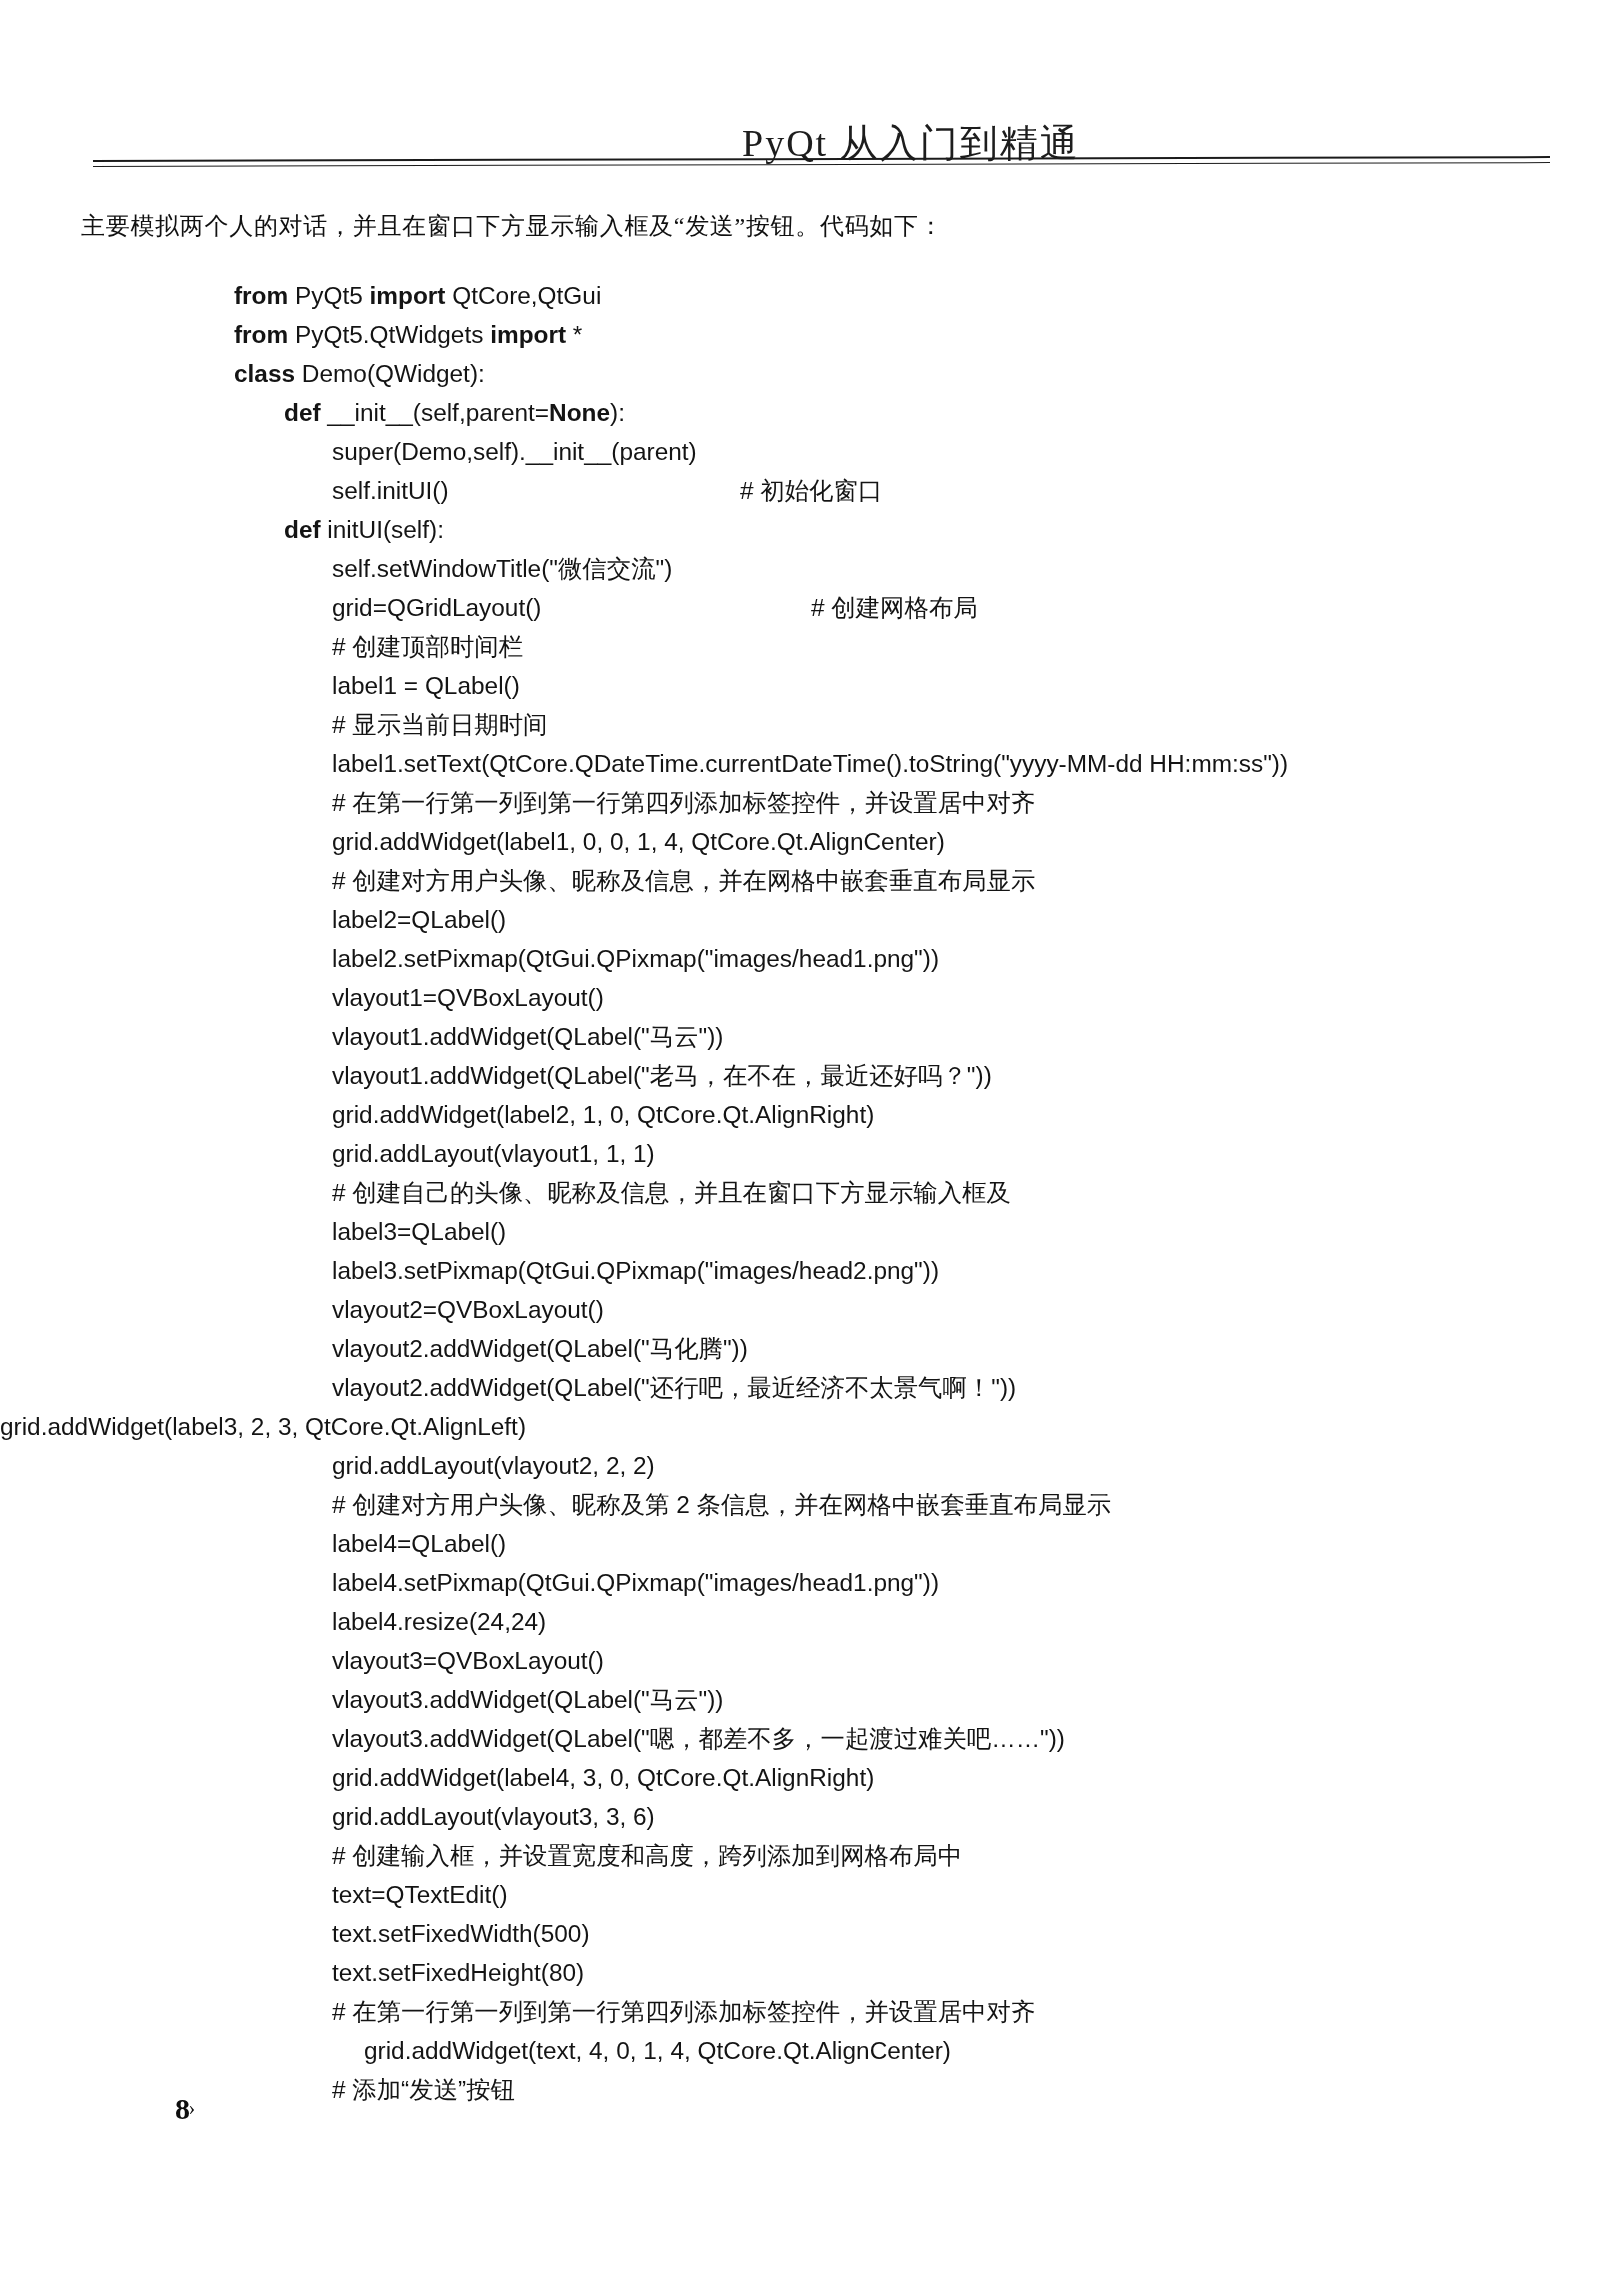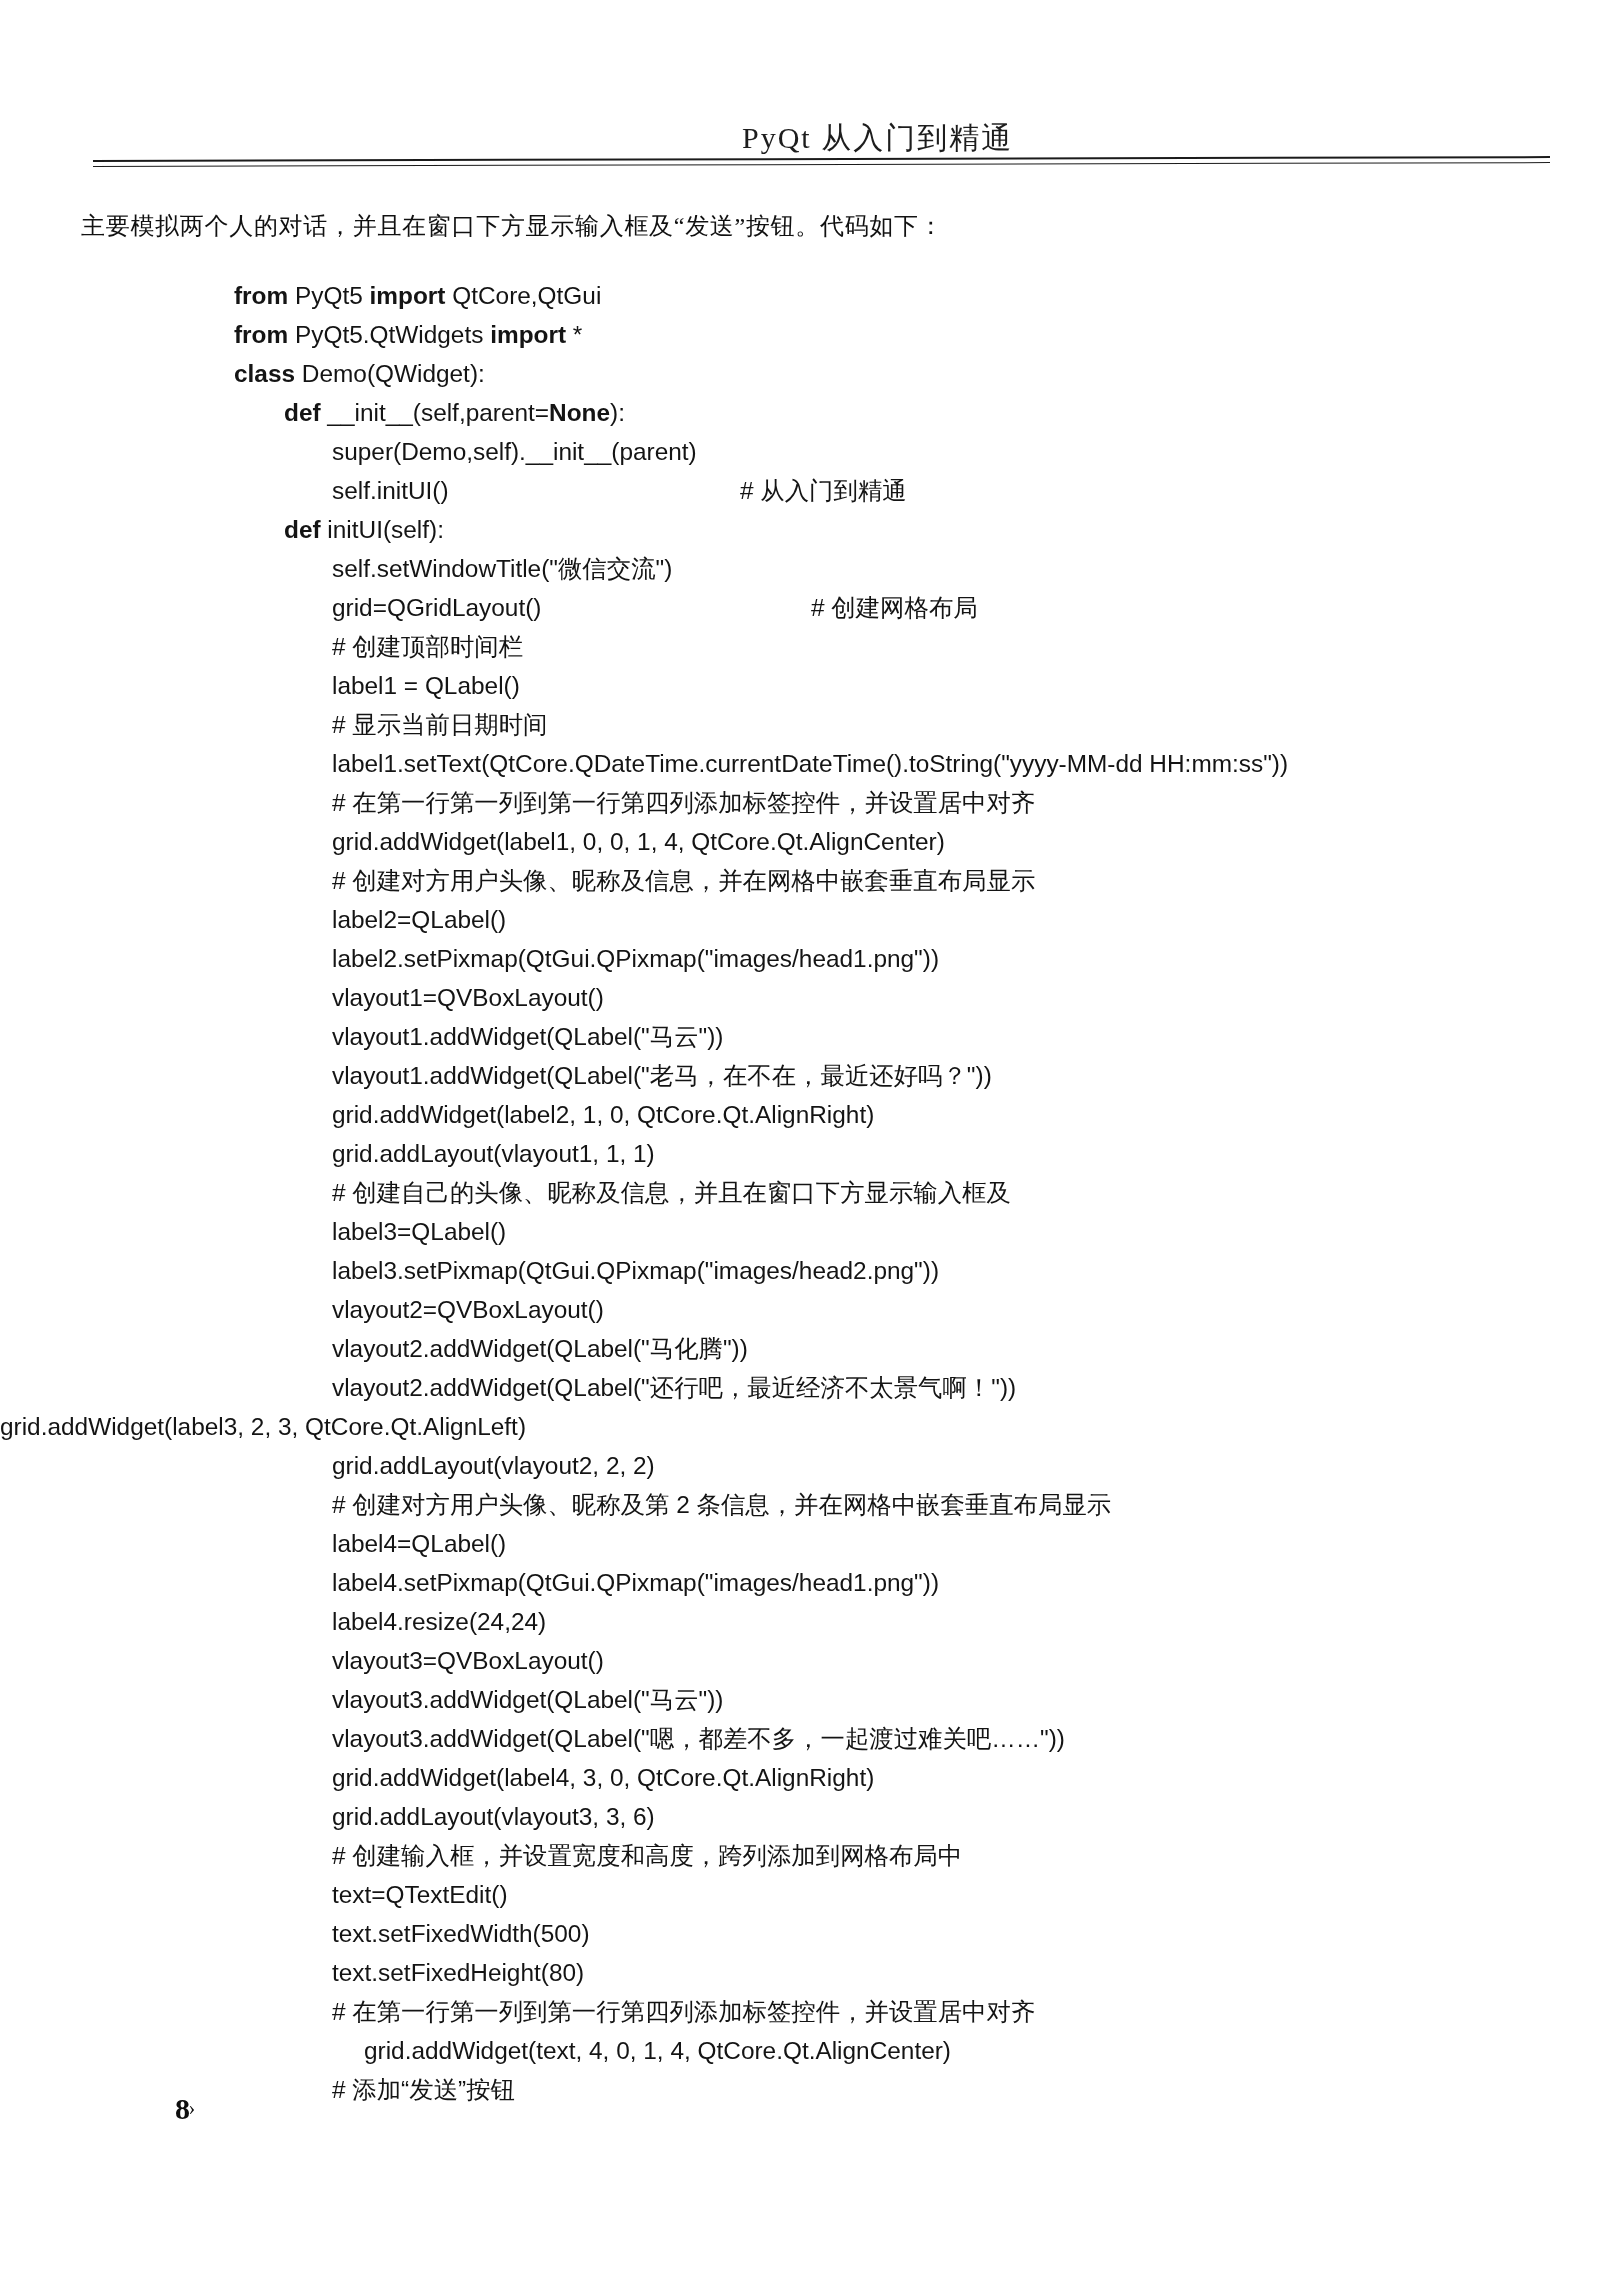--- a/index.html
+++ b/index.html
@@ -13,21 +13,21 @@
     height: 2295px;
     color: #161616;
     font-family: "Liberation Sans", sans-serif;
     overflow: hidden;
   }
   .page-title {
     position: absolute;
     top: 118px;
     left: 742px;
     font-family: "Liberation Serif", serif;
-    font-size: 30px;
+    font-size: 38px;
     letter-spacing: 2px;
     color: #1d1d1d;
     white-space: pre;
   }
   .header-rule {
     position: absolute;
     top: 158px;
     left: 93px;
     width: 1457px;
     height: 4.1px;
@@ -91,21 +91,21 @@
   <div class="header-rule"></div>
 
   <p class="intro">主要模拟两个人的对话，并且在窗口下方显示输入框及“发送”按钮。代码如下：</p>
 
   <div class="code-block" id="code-block">
       <div class="code-line" style="padding-left: 234px;"><b>from</b><span> PyQt5 </span><b>import</b><span> QtCore,QtGui</span></div>
       <div class="code-line" style="padding-left: 234px;"><b>from</b><span> PyQt5.QtWidgets </span><b>import</b><span> *</span></div>
       <div class="code-line" style="padding-left: 234px;"><b>class</b><span> Demo(QWidget):</span></div>
       <div class="code-line" style="padding-left: 284px;"><b>def</b><span> __init__(self,parent=</span><b>None</b><span>):</span></div>
       <div class="code-line" style="padding-left: 332px;"><span>super(Demo,self).__init__(parent)</span></div>
-      <div class="code-line" style="padding-left: 332px;"><span>self.initUI()</span><span class="code-comment" style="left: 740px;"># 从入门到精通</span></div>
+      <div class="code-line" style="padding-left: 332px;"><span>self.initUI()</span><span class="code-comment" style="left: 740px;"># 初始化窗口</span></div>
       <div class="code-line" style="padding-left: 284px;"><b>def</b><span> initUI(self):</span></div>
       <div class="code-line" style="padding-left: 332px;"><span>self.setWindowTitle("微信交流")</span></div>
       <div class="code-line" style="padding-left: 332px;"><span>grid=QGridLayout()</span><span class="code-comment" style="left: 811px;"># 创建网格布局</span></div>
       <div class="code-line" style="padding-left: 332px;"><span># 创建顶部时间栏</span></div>
       <div class="code-line" style="padding-left: 332px;"><span>label1 = QLabel()</span></div>
       <div class="code-line" style="padding-left: 332px;"><span># 显示当前日期时间</span></div>
       <div class="code-line" style="padding-left: 332px;"><span>label1.setText(QtCore.QDateTime.currentDateTime().toString("yyyy-MM-dd HH:mm:ss"))</span></div>
       <div class="code-line" style="padding-left: 332px;"><span># 在第一行第一列到第一行第四列添加标签控件，并设置居中对齐</span></div>
       <div class="code-line" style="padding-left: 332px;"><span>grid.addWidget(label1, 0, 0, 1, 4, QtCore.Qt.AlignCenter)</span></div>
       <div class="code-line" style="padding-left: 332px;"><span># 创建对方用户头像、昵称及信息，并在网格中嵌套垂直布局显示</span></div>

